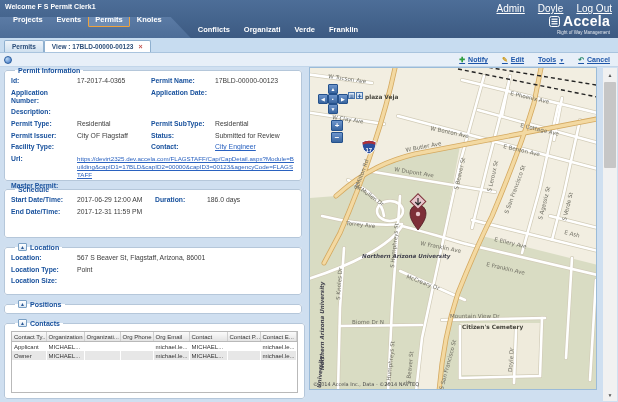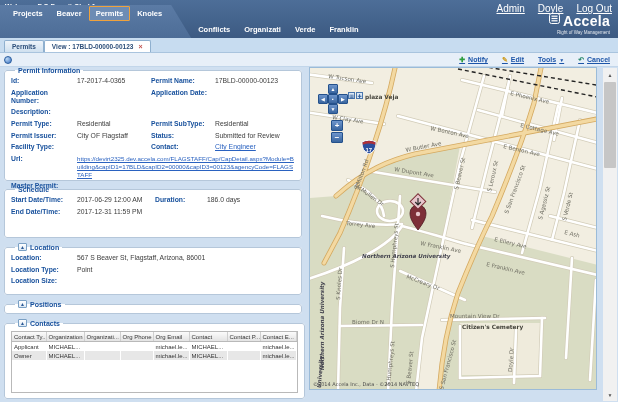--- a/index.html
+++ b/index.html
@@ -7,26 +7,26 @@
   body{font-family:"Liberation Sans",sans-serif;position:relative;background:#cfdff0}
   #app{position:absolute;inset:0;width:618px;height:402px}
 
   
   .topbar{position:absolute;left:0;top:0;width:618px;height:38px;
     background:linear-gradient(#4d6e98,#3c5a82)}
   .welcome{position:absolute;left:5px;top:3px;font-size:7px;font-weight:bold;color:#fff}
   .toplinks{position:absolute;right:6px;top:3px;display:flex;gap:13px}
   .toplinks a{font-size:10px;font-weight:normal;color:#fff;text-decoration:underline;cursor:pointer}
   .brand{position:absolute;right:8px;top:13px;text-align:right;color:#fff}
-  .brand .bname{display:flex;align-items:flex-start;gap:3px;justify-content:flex-end}
+  .brand .bname{display:flex;align-items:center;gap:3px;justify-content:flex-end}
   .brand .btext{font-size:14px;font-weight:bold;letter-spacing:.3px}
   .brand .btag{font-size:4.5px;opacity:.85;margin-top:1px}
 
   .navrow{position:absolute;left:0;bottom:0;height:17px;width:618px;display:flex;align-items:flex-end}
-  .tabgroup1{display:flex;height:33px;background:linear-gradient(#5b7ba5,#4d6d97);
+  .tabgroup1{display:flex;height:21px;background:linear-gradient(#5b7ba5,#4d6d97);
     padding:0 22px 16px 6px;clip-path:polygon(0 0,calc(100% - 20px) 0,100% 100%,0 100%);align-items:center}
   .tabgroup2{display:flex;height:17px;align-items:center;}
   .ntab{font-size:7.5px;font-weight:bold;color:#fff;padding:3px 7px;cursor:pointer;white-space:nowrap}
   .ntab.active{background:#6d8cb4;border:1px solid #efa23c;padding:2px 6px;border-radius:1px}
 
   
   .subbar{position:absolute;left:0;top:38px;width:618px;height:15px;background:#c7dcf0;
     border-bottom:1px solid #a9c4de;display:flex;align-items:flex-end;padding-left:4px}
   .stab{font-size:6.5px;font-weight:bold;color:#2c4e79;background:linear-gradient(#eef4fa,#cfe0ef);
     border:1px solid #8fb0cf;border-bottom:none;padding:2px 7px;border-radius:2px 2px 0 0;cursor:pointer}
@@ -115,21 +115,21 @@
           <line x1="2.5" y1="5.5" x2="8.5" y2="5.5" stroke="#fff" stroke-width="1.2"></line>
           <line x1="2.5" y1="7.8" x2="8.5" y2="7.8" stroke="#fff" stroke-width="1.2"></line>
         </svg>
         <span class="btext">Accela</span>
       </div>
       <div class="btag">Right of Way Management</div>
     </div>
     <div class="navrow">
       <div class="tabgroup1">
         <div class="ntab">Projects</div>
-        <div class="ntab">Beaver</div>
+        <div class="ntab">Events</div>
         <div class="ntab active">Permits</div>
         <div class="ntab">Knoles</div>
       </div>
       <div class="tabgroup2">
         <div class="ntab">Conflicts</div>
         <div class="ntab">Organizati</div>
         <div class="ntab">Verde</div>
         <div class="ntab">Franklin</div>
       </div>
     </div>

